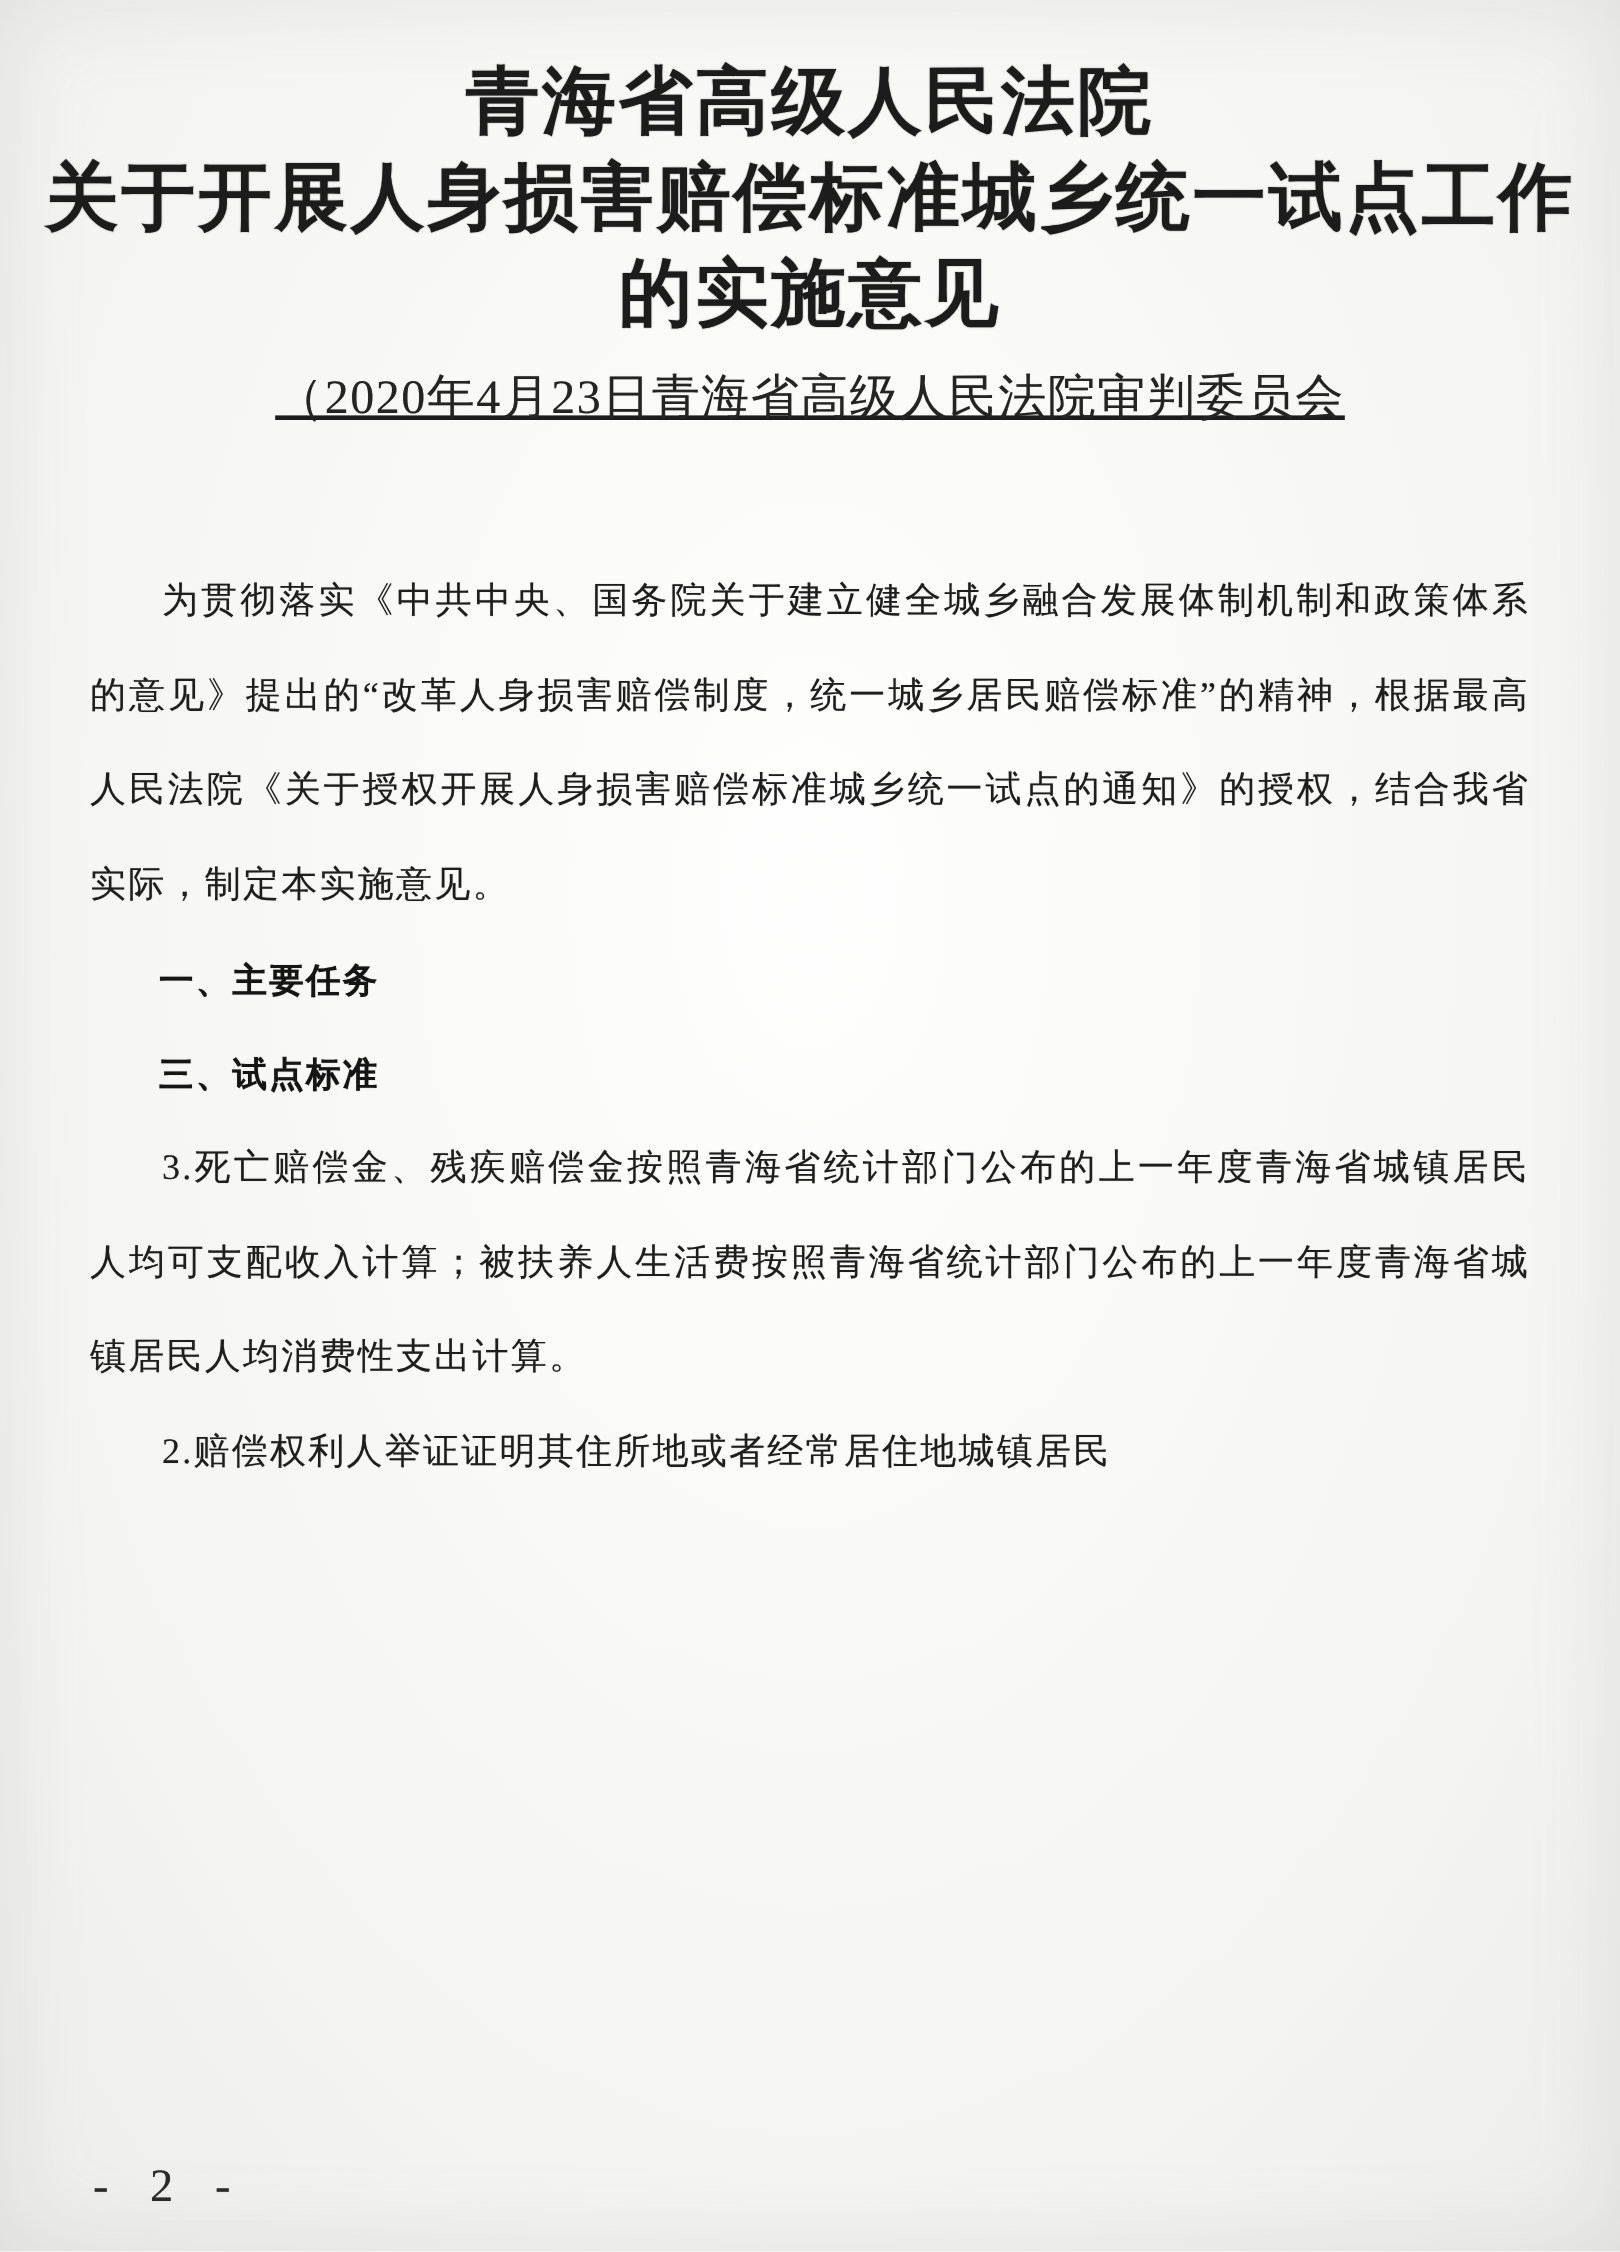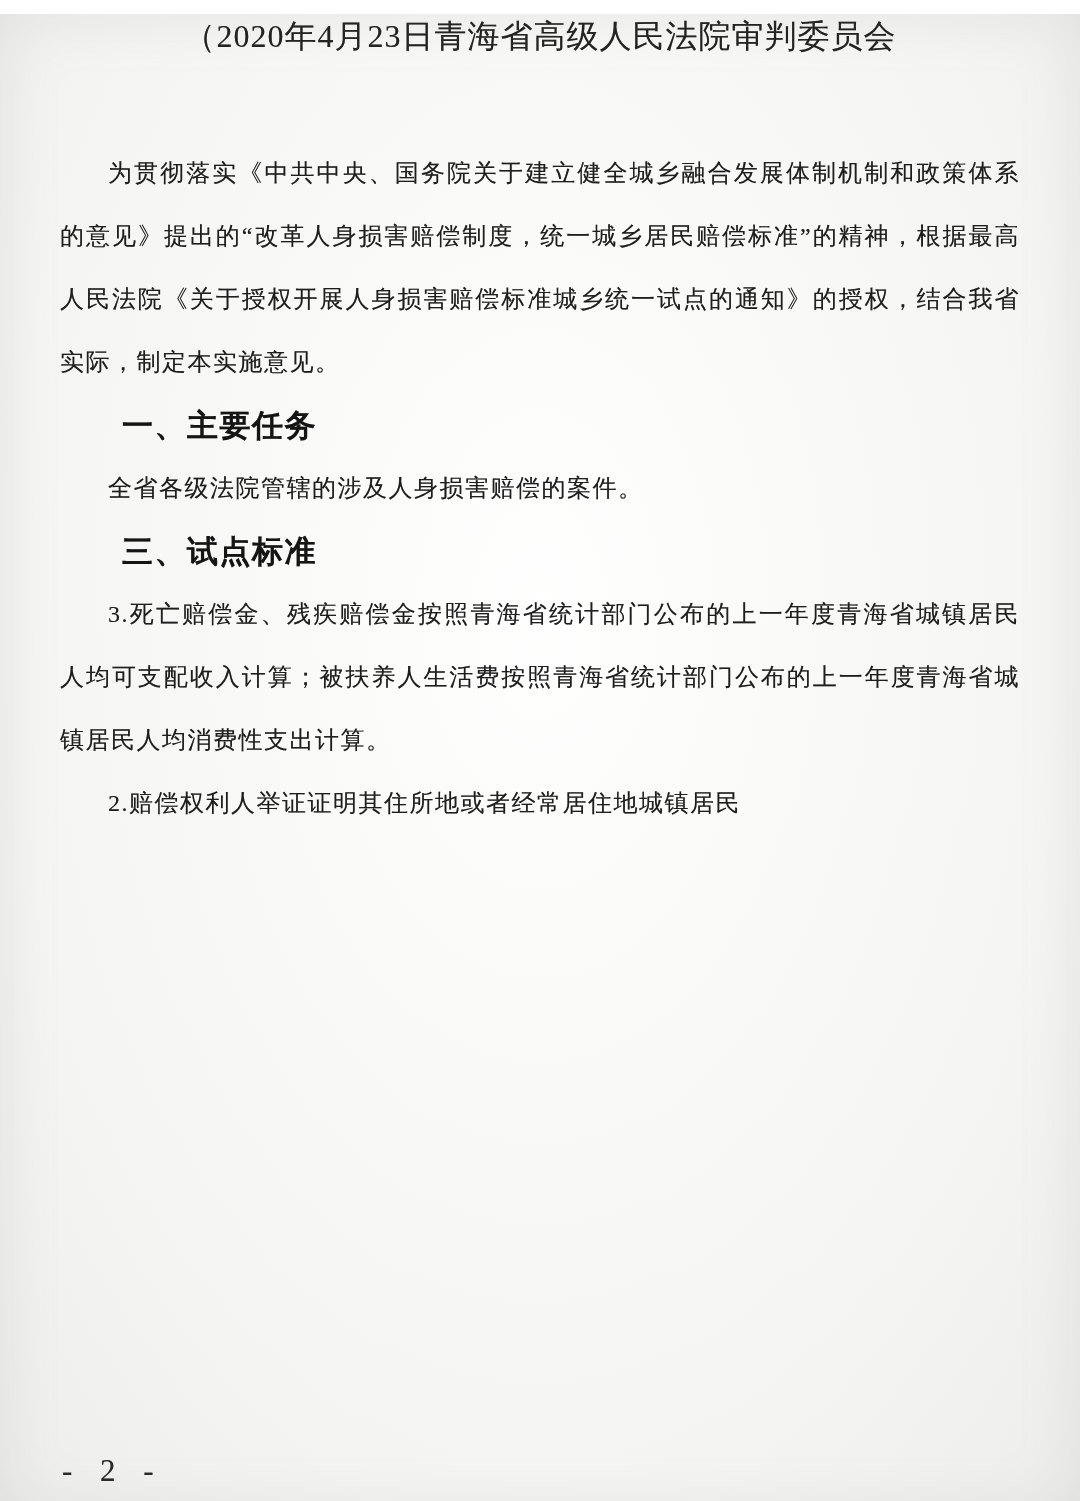--- a/index.html
+++ b/index.html
@@ -32,20 +32,21 @@
     font-size: 49px;
     font-weight: bold;
     line-height: 64px;
     letter-spacing: 2px;
     text-shadow: 0 0 1px rgba(10,10,10,0.55);
     white-space: nowrap;
   }
   .note-block {
     margin-top: 14px;
     text-align: center;
+    text-decoration: underline;
   }
   .note-line {
     font-size: 32px;
     line-height: 44px;
     letter-spacing: 1px;
     color: #242424;
     text-shadow: 0 0 0.5px rgba(30,30,30,0.4);
     white-space: nowrap;
   }
   .note-line + .note-line {
@@ -60,21 +61,21 @@
     line-height: 63px;
     letter-spacing: 1.5px;
     text-align: justify;
     text-indent: 2em;
     color: #1e1e1e;
     text-shadow: 0 0 0.6px rgba(25,25,25,0.45);
   }
   .heading {
     margin: 0;
     font-family: Liberation Serif, serif;
-    font-size: 31px;
+    font-size: 23px;
     font-weight: bold;
     line-height: 63px;
     letter-spacing: 1.5px;
     text-indent: 2em;
     color: #151515;
     text-shadow: 0 0 0.6px rgba(15,15,15,0.5);
   }
   .page-number {
     position: absolute;
     left: 62px;
@@ -83,29 +84,33 @@
     letter-spacing: 10px;
     color: #2a2a2a;
     text-shadow: 0 0 0.5px rgba(30,30,30,0.4);
   }
 </style>
 </head>
 <body>
 
 <div class="page">
 
+  <div class="title-block">
+    <div class="title-line">青海省高级人民法院</div>
+    <div class="title-line">关于开展人身损害赔偿标准城乡统一试点工作</div>
+    <div class="title-line">的实施意见</div>
+  </div>
 
   <div class="note-block">
     <div class="note-line">（2020年4月23日青海省高级人民法院审判委员会</div>
   </div>
 
   <div class="body-block">
     <p class="para">为贯彻落实《中共中央、国务院关于建立健全城乡融合发展体制机制和政策体系的意见》提出的“改革人身损害赔偿制度，统一城乡居民赔偿标准”的精神，根据最高人民法院《关于授权开展人身损害赔偿标准城乡统一试点的通知》的授权，结合我省实际，制定本实施意见。</p>
     <h2 class="heading">一、主要任务</h2>
-    <p class="para">全省各级法院管辖的涉及人身损害赔偿的案件。</p>
     <h2 class="heading">三、试点标准</h2>
     <p class="para">3.死亡赔偿金、残疾赔偿金按照青海省统计部门公布的上一年度青海省城镇居民人均可支配收入计算；被扶养人生活费按照青海省统计部门公布的上一年度青海省城镇居民人均消费性支出计算。</p>
     <p class="para">2.赔偿权利人举证证明其住所地或者经常居住地城镇居民</p>
   </div>
 
   <div class="page-number">- 2 -</div>
 
 </div>
 
 </body></html>

